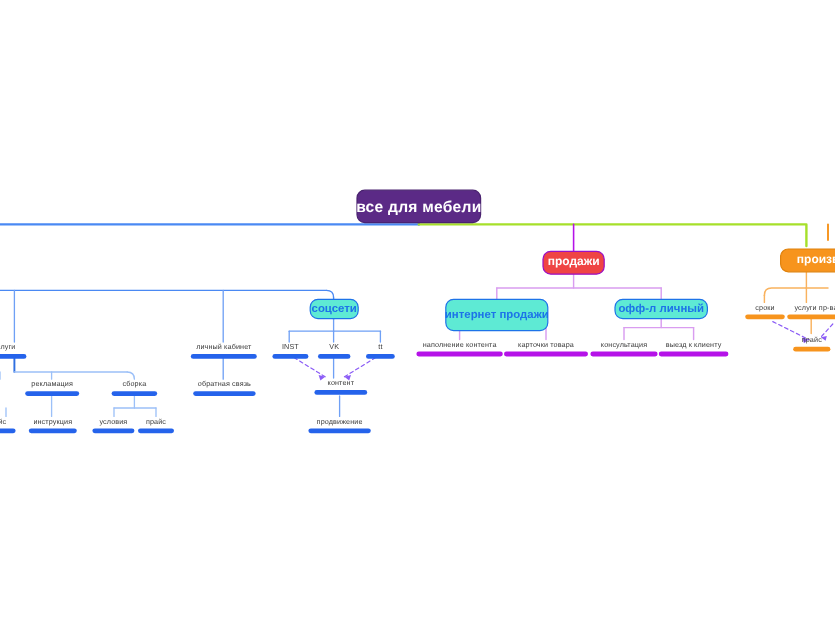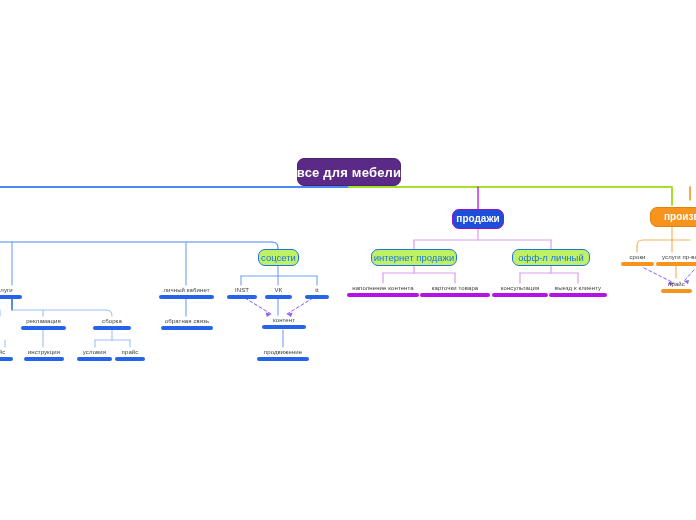--- a/index.html
+++ b/index.html
@@ -43,41 +43,41 @@
   }
   .node-root {
     background: #5b2a86;
     color: #ffffff;
     font-size: 13px;
     letter-spacing: .2px;
     padding: 0 14px;
     border: 1px solid #4a2270;
   }
   .node-sales {
-    background: #1d4ed8;
+    background: #ef4444;
     color: #ffffff;
     font-size: 10px;
     font-weight: bold;
     padding: 0 11px;
     border: 1px solid #9a0fc6;
   }
   .node-prod {
     background: #f7941d;
     color: #ffffff;
     font-size: 10px;
     font-weight: bold;
     padding: 0 11px;
     border: 1px solid #e0820c;
   }
   .node-outline-blue {
-    background: #bef264;
+    background: #5eead4;
     color: #1d73e8;
     border: 1.6px solid #1d73e8;
     font-size: 9.5px;
-    font-weight: normal;
+    font-weight: bold;
     padding: 0 9px;
   }
 
   
   .leaf {
     position: absolute;
     box-sizing: border-box;
     text-align: center;
     white-space: nowrap;
     line-height: 1;
@@ -196,21 +196,21 @@
   </div>
 
   <div class="node pill node-prod" style="left:650px; top:207px; width:68px; height:20px; justify-content:flex-start;">
     <span style="padding-left:2px;">производство</span>
   </div>
 
   <div class="node pill node-outline-blue" style="left:258px; top:249px; width:41px; height:17px;">
     <span>соцсети</span>
   </div>
 
-  <div class="node pill node-outline-blue" style="left:371px; top:249px; width:86px; height:17px;align-items:center;">
+  <div class="node pill node-outline-blue" style="left:371px; top:249px; width:86px; height:27px;align-items:center;">
     <span>интернет продажи</span>
   </div>
 
   <div class="node pill node-outline-blue" style="left:512px; top:249px; width:78px; height:17px;">
     <span>офф-л личный</span>
   </div>
 
   <div class="leaf" style="left:347px; top:285px; width:72px;">
     <span class="lbl">наполнение контента</span>
     <span class="bar bar-purple"></span>

